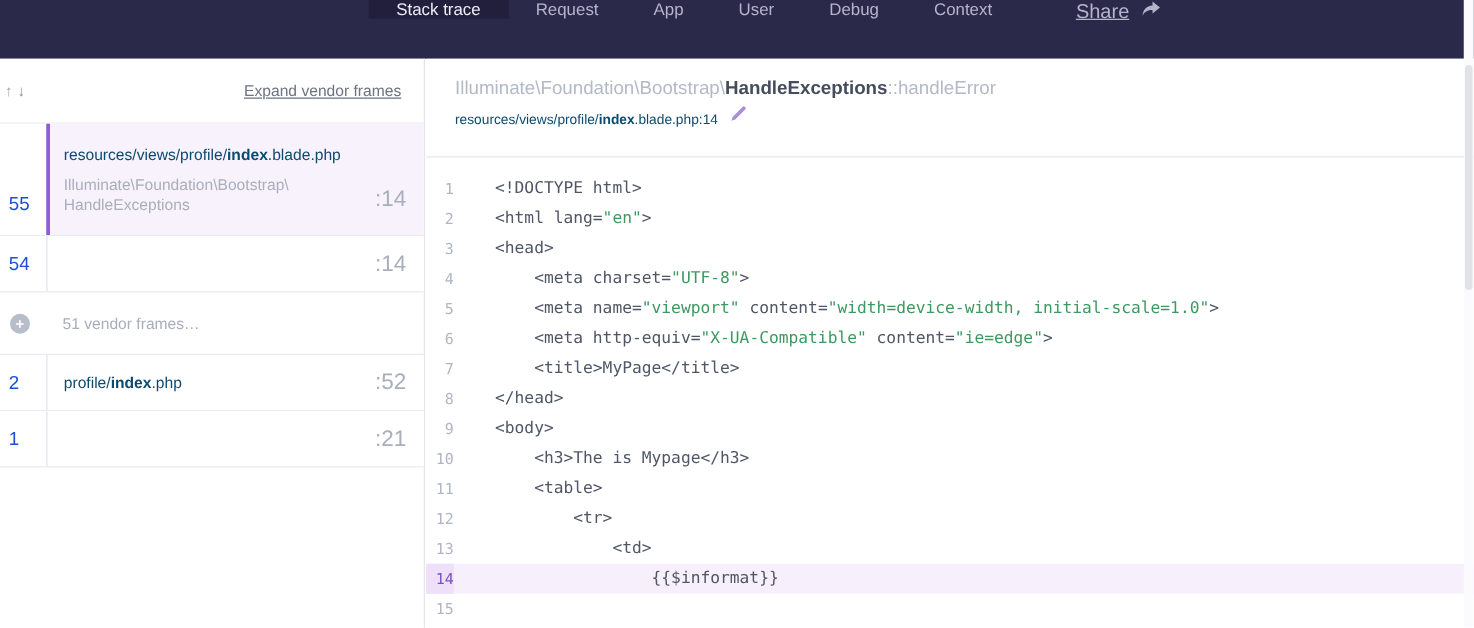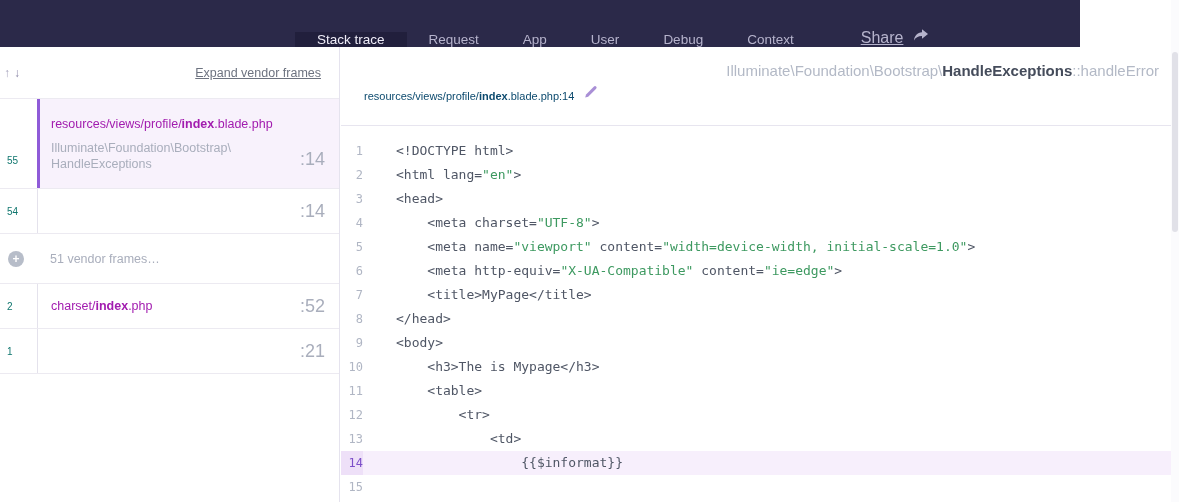--- a/index.html
+++ b/index.html
@@ -1,64 +1,64 @@
 <!DOCTYPE html>
 <html><head>
 <meta charset="utf-8">
 <style>
   * { margin:0; padding:0; box-sizing:border-box; }
   html,body { width:1179px; height:502px; overflow:hidden; background:#fff;
     font-family:"Liberation Sans", sans-serif; }
 
   
-  .top-nav { position:absolute; top:0; left:0; width:1080px; height:47px;
-    background:#2b2949; display:flex; align-items:flex-end; padding-left:295px; }
+  .top-nav { position:absolute; top:0; left:0; width:1179px; height:47px;
+    background:#2b2949; display:flex; align-items:flex-start; padding-left:295px; }
   .tab { display:flex; align-items:center; padding:0 22px; font-size:13.5px;
     color:#b6b3cc; cursor:pointer; white-space:nowrap; }
   .tab.active { background:#211f3c; color:#efedf8; }
   .nav-sep { width:1px; background:rgba(255,255,255,0.14); margin:0 0 0 22px; }
   .share-btn { display:flex; align-items:center; gap:9px; padding:0 22px;
     font-size:16px; color:#b6b3cc; cursor:pointer;text-decoration:underline; }
 
   
   .sidebar { position:absolute; top:47px; left:0; width:340px; height:455px;
     background:#fff; border-right:1px solid #e5e3ee; }
   .sb-header { height:52px; display:flex; align-items:center;
     border-bottom:1px solid #eceaf1; padding:0 18px 0 4px; }
   .sort-arrows { display:flex; gap:4px; color:#a7a4bd; font-size:12px; }
   .sort-arrows .dn { color:#8d89a8; }
   .expand-link { margin-left:auto; font-size:12.5px; color:#6d7380;
     text-decoration:underline; cursor:pointer;text-align:center; }
 
   .frame { display:flex; border-bottom:1px solid #eceaf1; background:#fff; }
-  .frame-gutter { width:37px; flex:none; font-size:10px; color:#0f766e;
+  .frame-gutter { width:37px; flex:none; font-size:15px; color:#1d4ed8;
     display:flex; align-items:center; padding-left:7px; }
   .frame-body { flex:1; border-left:1px solid #e4e2ec; padding:13px 14px 13px 13px;
     position:relative; min-height:44px; }
   .frame.selected .frame-body { background:#f8f2fc; border-left:3px solid #8f5bd8;
     padding:16px 14px 16px 11px; }
   .frame.selected .frame-gutter { align-items:flex-start; padding-top:56px; }
-  .frame-path { font-size:12.5px; color:#a21caf; line-height:18px; }
+  .frame-path { font-size:12.5px; color:#0c4a6e; line-height:18px; }
   .frame-path b { font-weight:700; }
   .frame-method { margin-top:7px; font-size:12.5px; color:#a9aebc; line-height:16px; }
   .frame-lineno { position:absolute; right:14px; top:50%; transform:translateY(-50%);
     font-size:18px; color:#a9aebc; }
   .frame.selected .frame-lineno { top:auto; transform:none; bottom:18px; }
 
   .vendor-row { display:flex; align-items:center; border-bottom:1px solid #eceaf1;
     height:50px; cursor:pointer; }
   .plus-circle { width:16px; height:16px; border-radius:50%; background:#b7bdc9;
     color:#fff; font-size:12px; line-height:16px; text-align:center; margin-left:8px;
     flex:none; font-weight:700; }
   .vendor-label { margin-left:26px; font-size:12.5px; color:#a9aebc; }
 
   
   .main { position:absolute; top:47px; left:341px; right:0; bottom:0; background:#fff; }
   .main-header { height:79px; border-bottom:1px solid #e7e5ef; padding:12px 20px 0 23px; }
-  .crumb { font-size:15px; color:#b3b9c6; line-height:24px; white-space:nowrap;text-align:right; }
+  .crumb { font-size:15px; color:#b3b9c6; line-height:24px; white-space:nowrap; }
   .crumb .bold { color:#454c5b; font-weight:600; }
   .file-row { font-size:11px; color:#0c4a6e; line-height:26px; display:flex;
     align-items:center; gap:9px; white-space:nowrap; }
   .file-row b { font-weight:700; }
   .pencil { flex:none; cursor:pointer; }
 
   .code-area { padding-top:13px; font-family:"DejaVu Sans Mono", monospace;
     font-size:13px; }
   .code-row { display:flex; height:24px; line-height:24px; }
   .code-gutter { width:22px; flex:none; text-align:right; color:#b0b6c4;
@@ -123,21 +123,21 @@
           <span class="frame-lineno">:14</span>
         </div>
       </div>
       <div class="vendor-row">
         <div class="plus-circle">+</div>
         <span class="vendor-label">51 vendor frames…</span>
       </div>
       <div class="frame">
         <div class="frame-gutter">2</div>
         <div class="frame-body">
-          <div class="frame-path"><span>charset/</span><b>index</b><span>.php</span></div>
+          <div class="frame-path"><span>profile/</span><b>index</b><span>.php</span></div>
           <span class="frame-lineno">:52</span>
         </div>
       </div>
       <div class="frame">
         <div class="frame-gutter">1</div>
         <div class="frame-body">
           <span class="frame-lineno">:21</span>
         </div>
       </div>
     </div>

